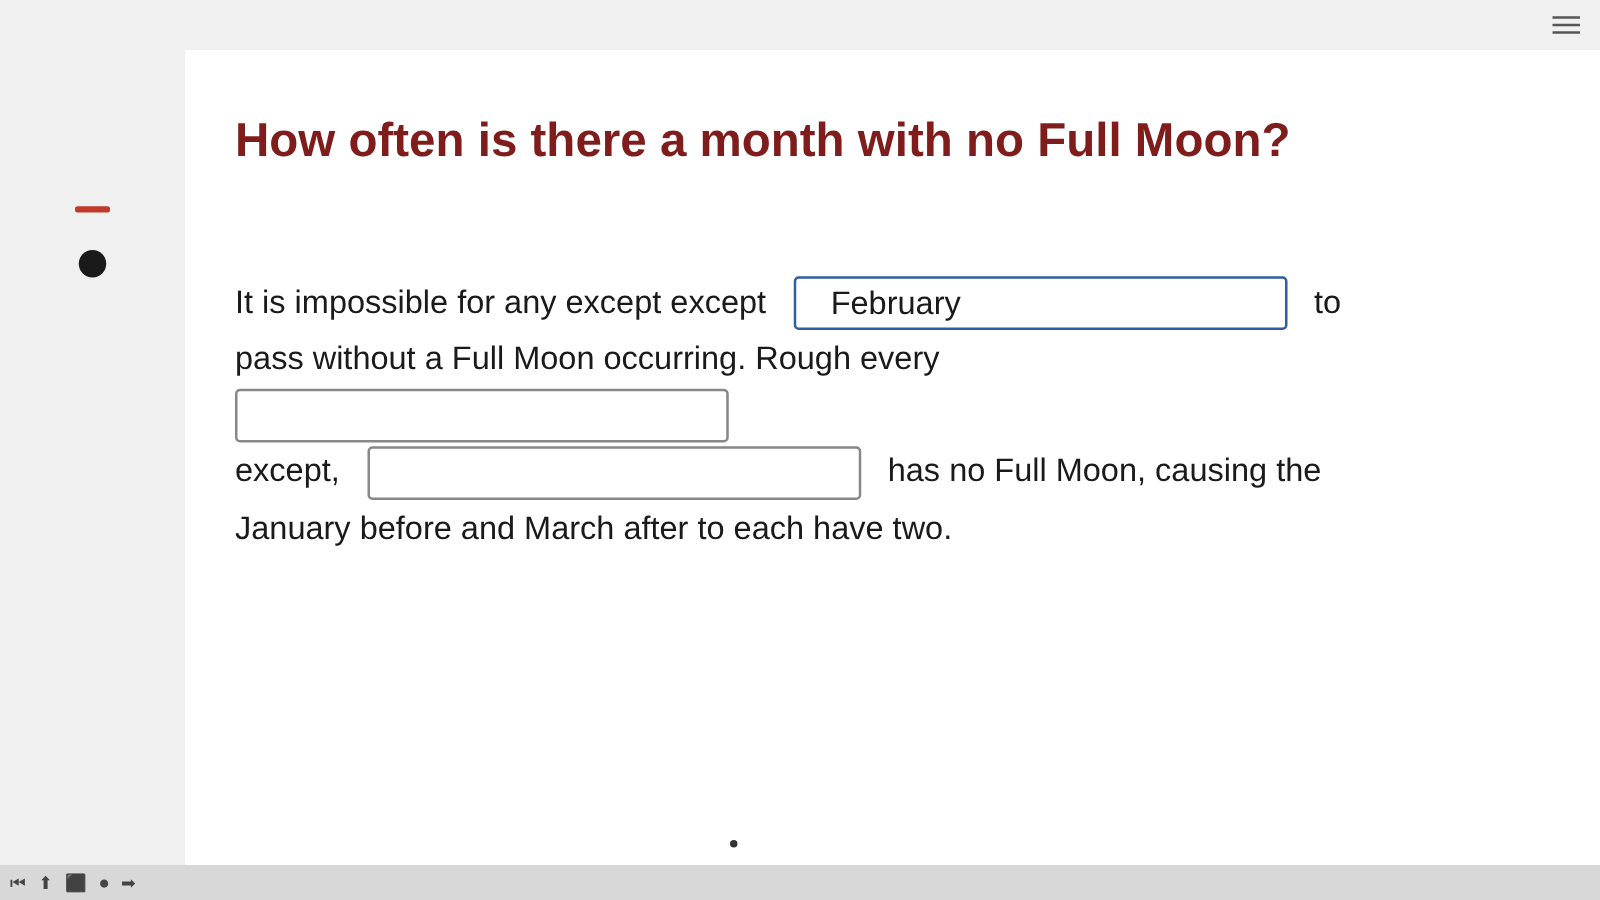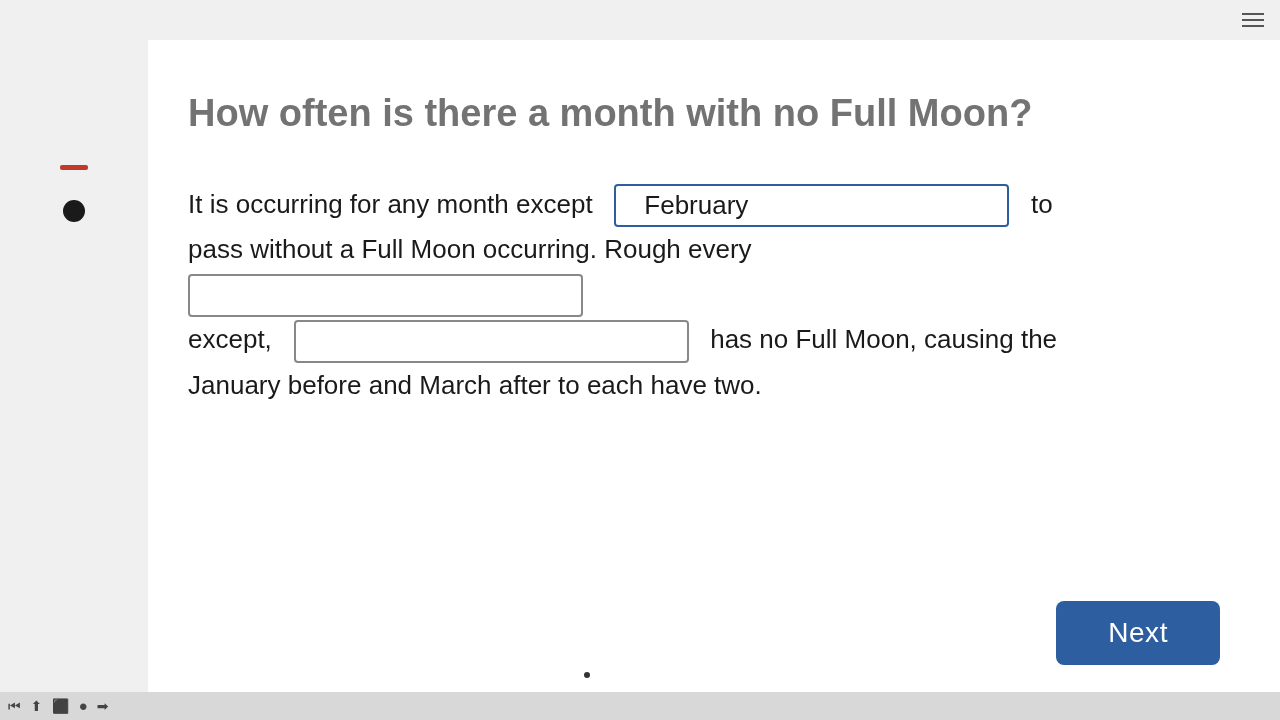--- a/index.html
+++ b/index.html
@@ -82,23 +82,23 @@
       width: 22px;
       height: 22px;
       border-radius: 50%;
       background-color: #1a1a1a;
     }
 
     
     .question-title {
       font-size: 38px;
       font-weight: 700;
-      color: #737373;
+      color: #7f1d1d;
       line-height: 1.25;
-      margin-bottom: 44px;
+      margin-bottom: 81px;
       max-width: 870px;
     }
 
     
     .paragraph {
       font-size: 26px;
       color: #1a1a1a;
       line-height: 1.7;
       max-width: 900px;
     }
@@ -193,36 +193,35 @@
 <div class="left-sidebar">
   <div class="red-dash"></div>
   <div class="black-circle"></div>
 </div>
 
 <div class="card">
 
   <h1 class="question-title">How often is there a month with no Full Moon?</h1>
 
   <div class="paragraph">
-    <span>It is occurring for any month except</span>
+    <span>It is impossible for any except except</span>
     &nbsp;
     <input class="inline-input active" type="text" value="February" style="">
     &nbsp;
     <span>to pass without a Full Moon occurring. Rough every</span>
     &nbsp;
     <input class="inline-input blank" type="text" style="">
     <br>
     <span>except,</span>
     &nbsp;
     <input class="inline-input blank-small" type="text" style="">
     &nbsp;
     <span>has no Full Moon, causing the January before and March after to each have two.</span>
   </div>
 
-  <button class="next-button">Next</button>
 </div>
 
 <div class="cursor-dot"></div>
 
 <div class="bottom-toolbar">
   <span class="toolbar-icon">⏮</span>
   <span class="toolbar-icon">⬆</span>
   <span class="toolbar-icon">⬛</span>
   <span class="toolbar-icon">⏺</span>
   <span class="toolbar-icon">➡</span>

